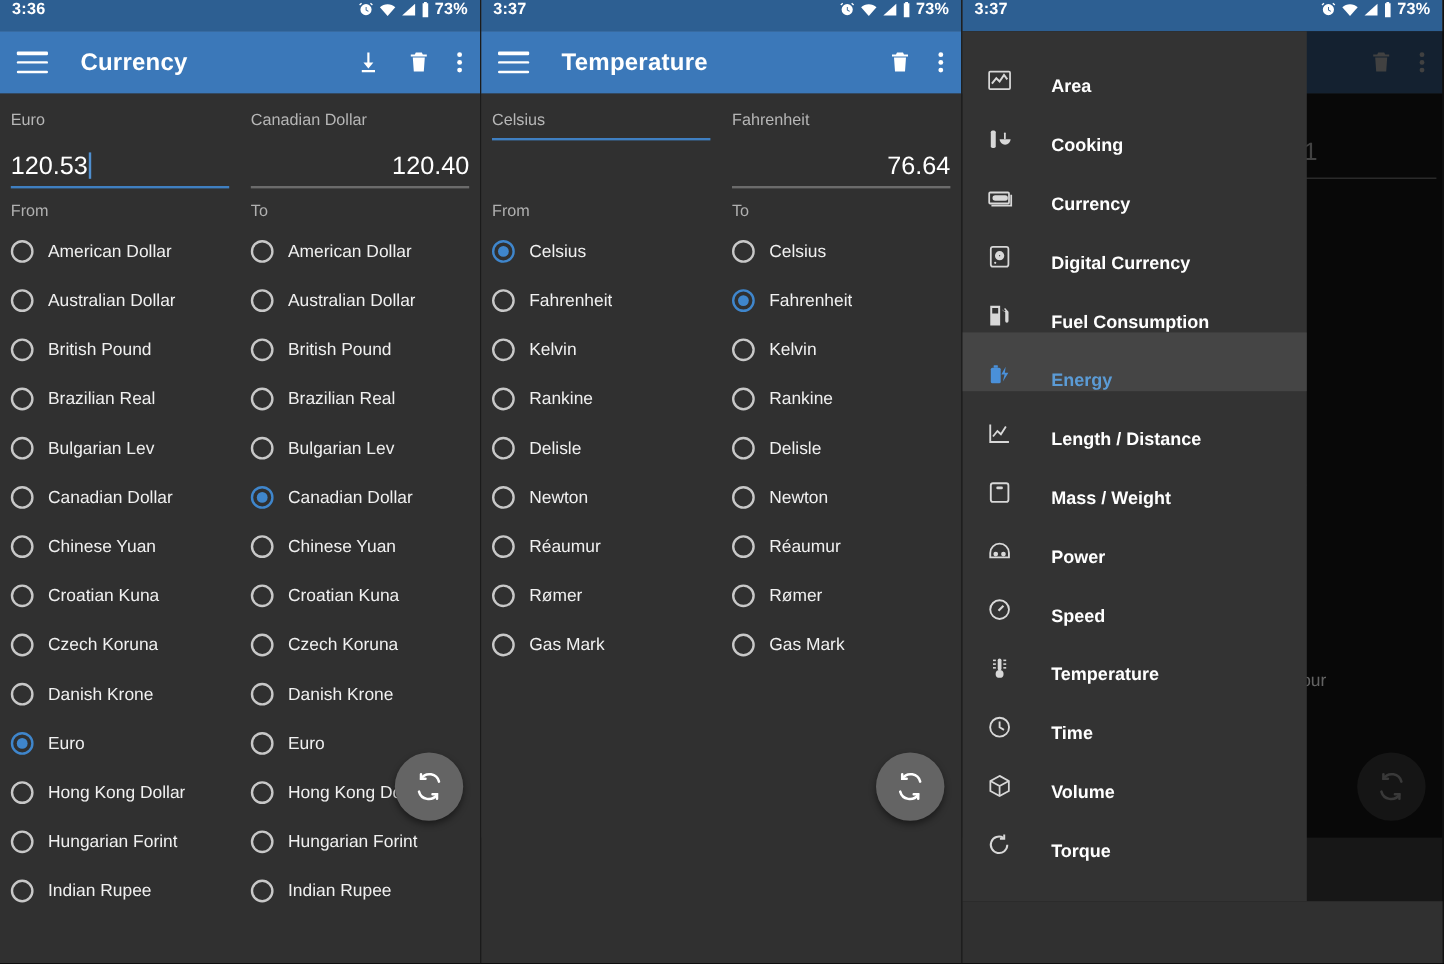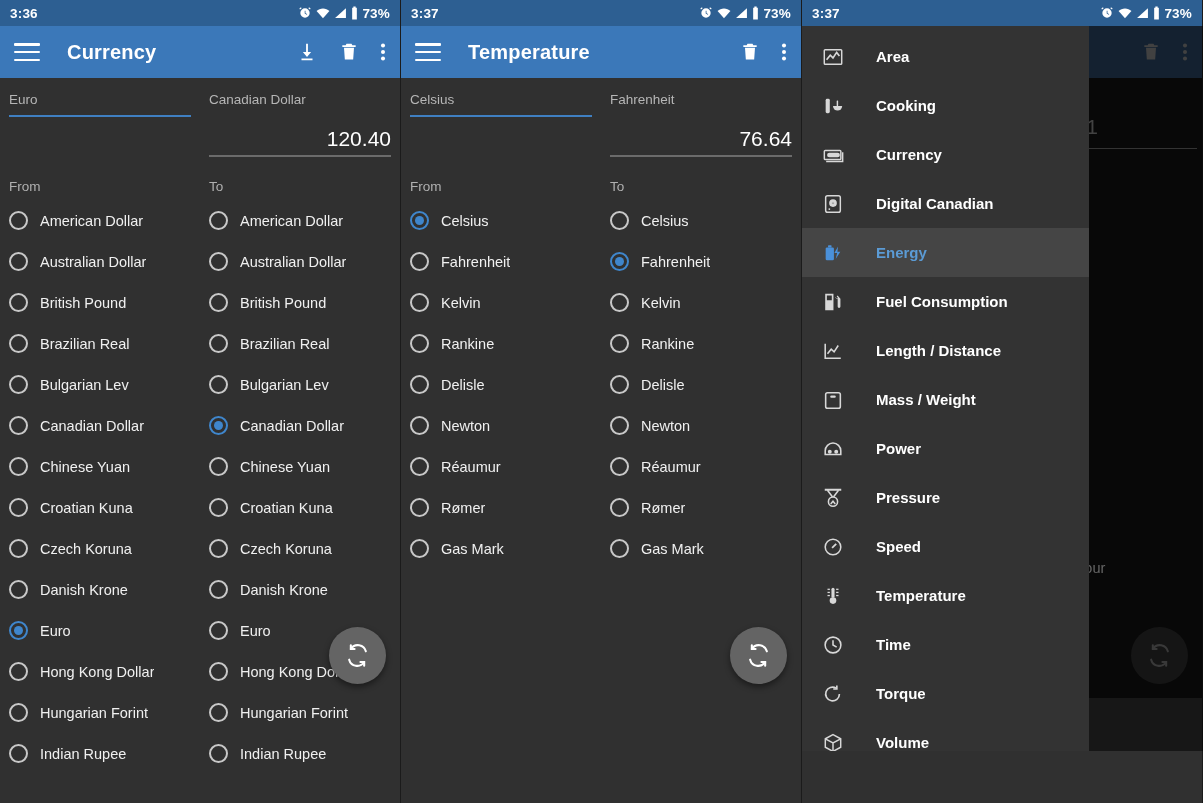--- a/index.html
+++ b/index.html
@@ -24,22 +24,22 @@
     flex: 0 0 401px;
     border-right: 1px solid #1b1b1b;
   }
   .panel:last-child { border-right: none; }
 
   
   .statusbar {
     height: 26px;
     background: #2d5f92;
     display: flex;
-    align-items: center;
-    padding: 12px 10px;
+    align-items: flex-start;
+    padding: 0 10px;
     color: #ffffff;
     font-size: 13.5px;
     font-weight: bold;
     letter-spacing: 0.2px;
   }
   .statusbar .clock { flex: 0 0 auto; }
   .statusbar .sb-right {
     margin-left: auto;
     display: flex;
     align-items: center;
@@ -80,21 +80,20 @@
   }
   .act-btn { cursor: pointer; display: flex; align-items: center; justify-content: center; }
 
   
   .content {
     position: relative;
     height: 620px;
     background: #303030;
     display: flex;
     flex-direction: column;
-    gap: 11px;
   }
   .content.dark { background: #111111; }
 
   .fields {
     display: flex;
     flex-direction: row;
     padding: 0;
   }
   .field {
     width: 200.5px;
@@ -211,21 +210,21 @@
     top: 26px;
     width: 287px;
     height: 725px;
     background: #333333;
     z-index: 30;
     overflow: hidden;
     padding-top: 6px;
   }
   .drawer-item {
     display: flex;
-    align-items: center;
+    align-items: flex-end;
     height: 49px;
     padding-left: 17px;
     cursor: pointer;
   }
   .drawer-item.active { background: #454545; }
   .drawer-icon {
     width: 28px; height: 28px;
     flex: 0 0 28px;
     margin-right: 29px;
     display: flex;
@@ -306,20 +305,23 @@
               <circle cx="3" cy="19" r="2.2"></circle>
             </svg>
         </span>
       </div>
     </div>
 
     <div class="content">
       <div class="fields">
         <div class="field left focused">
           <div class="flabel">Euro</div>
+          <div class="fvalrow">
+              <div class="fval"><span>120.53</span><span class="caret"></span></div>
+            </div>
           <div class="underline"></div>
         </div>
         <div class="field right">
           <div class="flabel">Canadian Dollar</div>
           <div class="fvalrow">
               <div class="fval">120.40</div>
             </div>
           <div class="underline"></div>
         </div>
       </div>
@@ -702,43 +704,43 @@
       </div>
       <div class="drawer-item">
         <span class="drawer-icon">
           <svg width="22" height="22" viewBox="0 0 24 24" fill="none" stroke="currentColor" stroke-width="1.6">
             <rect x="4" y="3" width="16" height="18" rx="2"></rect>
             <circle cx="12" cy="11" r="4.2" fill="currentColor" stroke="none"></circle>
             <circle cx="12" cy="11" r="1.4" fill="#333"></circle>
             <circle cx="8" cy="17.5" r="1" fill="currentColor" stroke="none"></circle>
           </svg>
         </span>
-        <span class="drawer-label">Digital Canadian</span>
+        <span class="drawer-label">Digital Currency</span>
+      </div>
+      <div class="drawer-item">
+        <span class="drawer-icon">
+          <svg width="22" height="22" viewBox="0 0 24 24" fill="currentColor">
+            <path d="M3.5 3h9v18h-9V3zm1.8 2v5h5.4V5H5.3z"></path>
+            <path d="M14.5 6.5l2.6 2.4V17a1.5 1.5 0 003 0V8.4L17 5l-1 1 1.4 1.4-1.2 1.2-1.7-1.6v-.5z"></path>
+          </svg>
+        </span>
+        <span class="drawer-label">Fuel Consumption</span>
       </div>
       <div class="drawer-item active">
         <span class="drawer-icon">
           <svg width="22" height="22" viewBox="0 0 24 24" fill="currentColor">
             <rect x="4" y="6" width="9" height="14" rx="1.4"></rect>
             <rect x="6.6" y="3.6" width="3.8" height="2.4" rx="0.6"></rect>
             <path d="M17.5 5l-4 7h3l-1.5 6.5 5-8h-3.2L17.5 5z"></path>
           </svg>
         </span>
         <span class="drawer-label">Energy</span>
       </div>
       <div class="drawer-item">
         <span class="drawer-icon">
-          <svg width="22" height="22" viewBox="0 0 24 24" fill="currentColor">
-            <path d="M3.5 3h9v18h-9V3zm1.8 2v5h5.4V5H5.3z"></path>
-            <path d="M14.5 6.5l2.6 2.4V17a1.5 1.5 0 003 0V8.4L17 5l-1 1 1.4 1.4-1.2 1.2-1.7-1.6v-.5z"></path>
-          </svg>
-        </span>
-        <span class="drawer-label">Fuel Consumption</span>
-      </div>
-      <div class="drawer-item">
-        <span class="drawer-icon">
           <svg width="22" height="22" viewBox="0 0 24 24" fill="none" stroke="currentColor" stroke-width="1.7">
             <path d="M3.5 4v16h17"></path>
             <path d="M6 15l4-5 3.2 3 4.5-7"></path>
           </svg>
         </span>
         <span class="drawer-label">Length / Distance</span>
       </div>
       <div class="drawer-item">
         <span class="drawer-icon">
           <svg width="22" height="22" viewBox="0 0 24 24" fill="none" stroke="currentColor" stroke-width="1.7">
@@ -750,31 +752,20 @@
       </div>
       <div class="drawer-item">
         <span class="drawer-icon">
           <svg width="22" height="22" viewBox="0 0 24 24" fill="none" stroke="currentColor" stroke-width="1.7">
             <path d="M3.5 18v-4a8.5 8.5 0 0117 0v4z"></path>
             <circle cx="8.5" cy="15" r="1.3" fill="currentColor"></circle>
             <circle cx="15.5" cy="15" r="1.3" fill="currentColor"></circle>
           </svg>
         </span>
         <span class="drawer-label">Power</span>
-      </div>
-      <div class="drawer-item">
-        <span class="drawer-icon">
-          <svg width="22" height="22" viewBox="0 0 24 24" fill="none" stroke="currentColor" stroke-width="1.7">
-            <path d="M3 3h18" stroke-width="2.2"></path>
-            <path d="M6 3.5l5.5 7.5M18 3.5L12.5 11"></path>
-            <circle cx="12" cy="16" r="5"></circle>
-            <path d="M9.5 18.5l2.5-3 2.5 3"></path>
-          </svg>
-        </span>
-        <span class="drawer-label">Pressure</span>
       </div>
       <div class="drawer-item">
         <span class="drawer-icon">
           <svg width="22" height="22" viewBox="0 0 24 24" fill="none" stroke="currentColor" stroke-width="1.7">
             <circle cx="12" cy="12" r="8.5"></circle>
             <path d="M15.5 8.5L11 13" stroke-width="2"></path>
           </svg>
         </span>
         <span class="drawer-label">Speed</span>
       </div>
@@ -797,31 +788,31 @@
         <span class="drawer-icon">
           <svg width="22" height="22" viewBox="0 0 24 24" fill="none" stroke="currentColor" stroke-width="1.7">
             <circle cx="12" cy="12" r="8.6"></circle>
             <path d="M12 6.8V12l4 2.4"></path>
           </svg>
         </span>
         <span class="drawer-label">Time</span>
       </div>
       <div class="drawer-item">
         <span class="drawer-icon">
+          <svg width="22" height="22" viewBox="0 0 24 24" fill="none" stroke="currentColor" stroke-width="1.6">
+            <path d="M12 2.8l8.4 4.6v9.2L12 21.2 3.6 16.6V7.4z"></path>
+            <path d="M3.6 7.4L12 12l8.4-4.6M12 12v9.2"></path>
+          </svg>
+        </span>
+        <span class="drawer-label">Volume</span>
+      </div>
+      <div class="drawer-item">
+        <span class="drawer-icon">
           <svg width="22" height="22" viewBox="0 0 24 24" fill="none" stroke="currentColor" stroke-width="1.8">
             <path d="M19 12a7.5 7.5 0 11-3.6-6.4"></path>
             <path d="M16.2 2.6v3.9h-3.9"></path>
           </svg>
         </span>
         <span class="drawer-label">Torque</span>
       </div>
-      <div class="drawer-item">
-        <span class="drawer-icon">
-          <svg width="22" height="22" viewBox="0 0 24 24" fill="none" stroke="currentColor" stroke-width="1.6">
-            <path d="M12 2.8l8.4 4.6v9.2L12 21.2 3.6 16.6V7.4z"></path>
-            <path d="M3.6 7.4L12 12l8.4-4.6M12 12v9.2"></path>
-          </svg>
-        </span>
-        <span class="drawer-label">Volume</span>
-      </div>
     </div>
 
 </div>
 
 </body></html>

